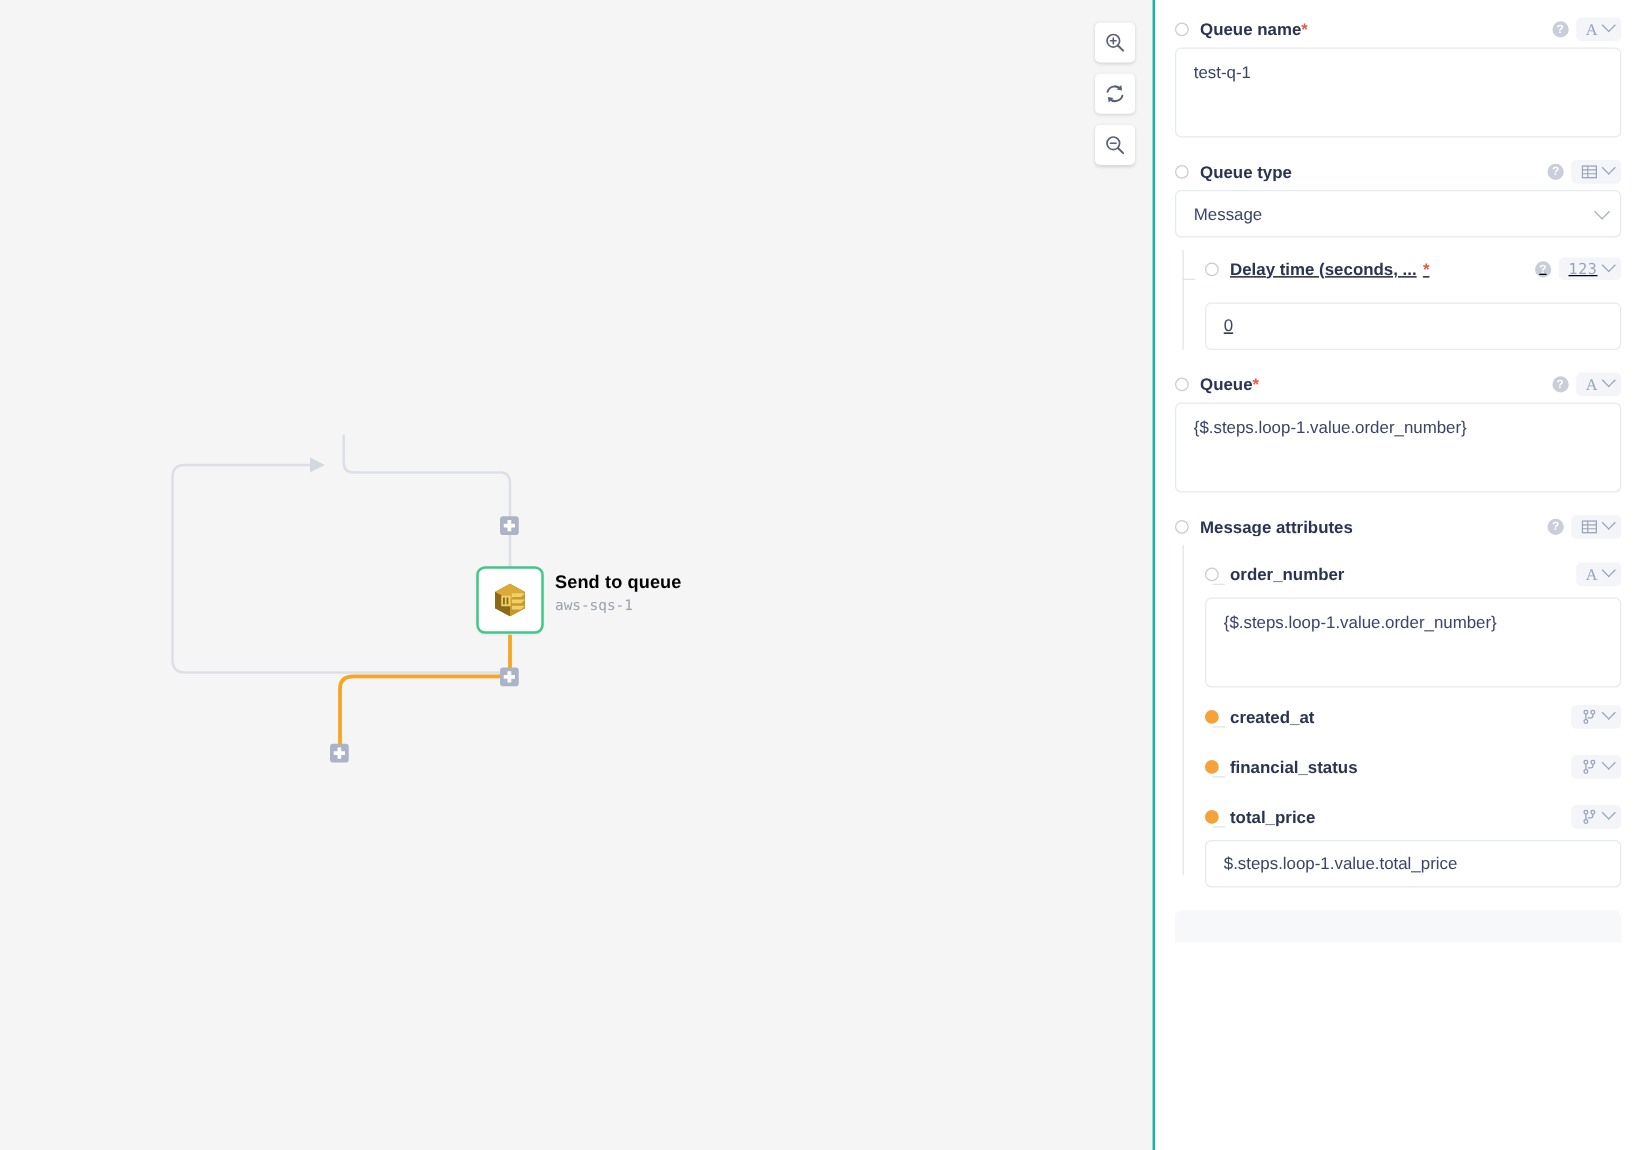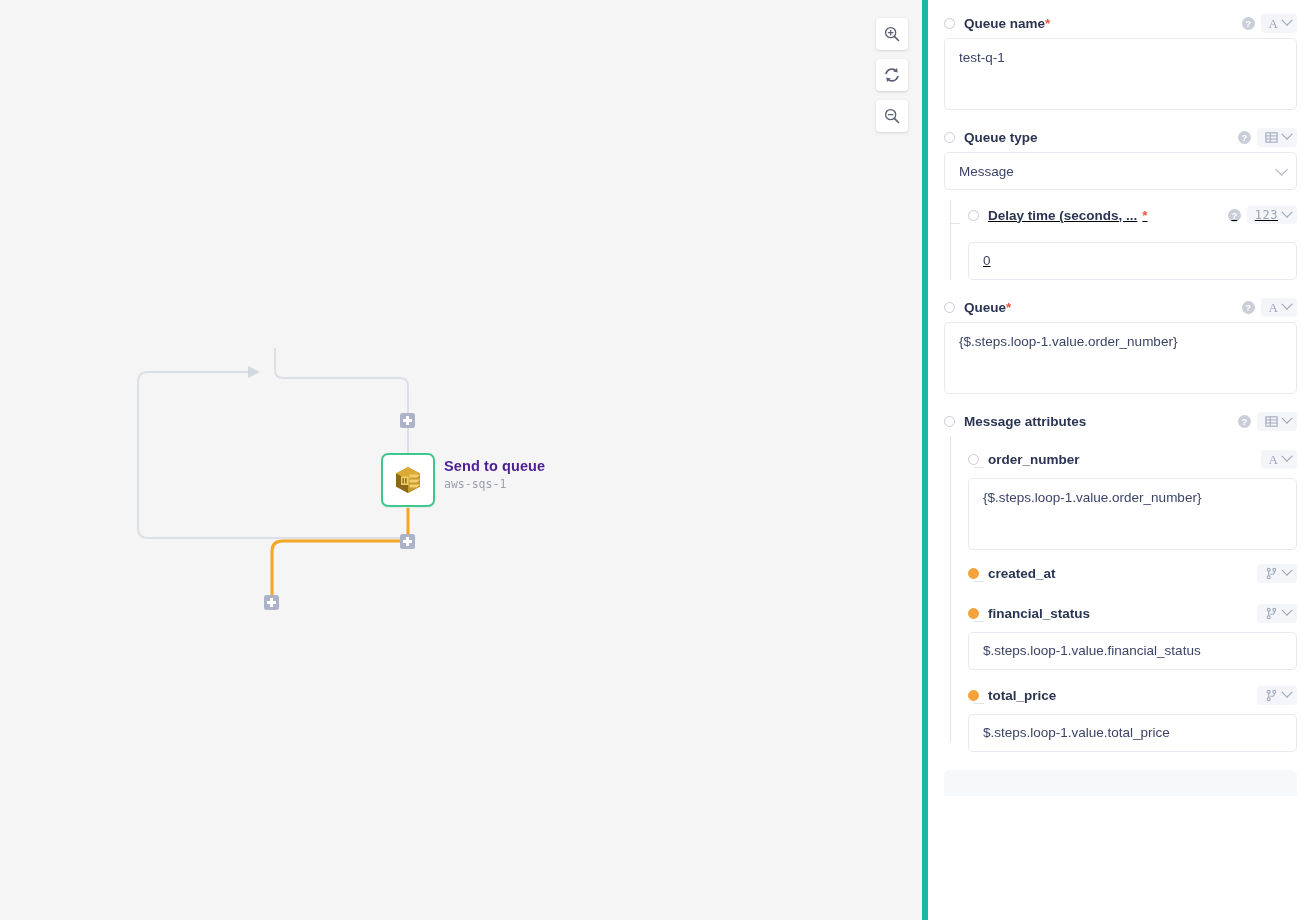--- a/index.html
+++ b/index.html
@@ -32,21 +32,21 @@
     box-shadow: 0 1px 2px rgba(0,0,0,.05);
     cursor: pointer;
   }
   .node-label-wrap {
     position: absolute;
     left: 444px; top: 458px;
     line-height: 1.2;
     pointer-events: none;
   }
   .node-title {
-    font-size: 14.5px; font-weight: bold; color: #4c1d95;
+    font-size: 14.5px; font-weight: bold; color: #000000;
     letter-spacing: .1px; white-space: nowrap;
   }
   .node-sub {
     font-size: 11.5px; color: #9aa0ad; margin-top: 3px;
     font-family: "DejaVu Sans Mono", monospace;
     white-space: nowrap;
   }
 
   .plus-btn {
     position: absolute;
@@ -76,21 +76,21 @@
     display: flex; align-items: center; justify-content: center;
     cursor: pointer;
   }
   .ztool svg { display: block; }
 
   
   #panel {
     position: relative;
     width: 391px; height: 920px;
     background: #ffffff;
-    border-left: 6px solid #14b8a6;
+    border-left: 2px solid #14b8a6;
     flex: 0 0 391px;
     overflow: hidden;
   }
   #panel-scroll { position: absolute; inset: 0; padding: 0 16px; }
 
   .field { position: relative; }
 
   .field-head {
     display: flex; align-items: center;
     height: 30px;
@@ -390,21 +390,20 @@
                   <circle cx="4" cy="3" r="1.6" fill="none" stroke="#9aa3b8" stroke-width="1.1"></circle>
                   <circle cx="10" cy="3" r="1.6" fill="none" stroke="#9aa3b8" stroke-width="1.1"></circle>
                   <circle cx="4" cy="11" r="1.6" fill="none" stroke="#9aa3b8" stroke-width="1.1"></circle>
                   <path d="M4 4.6 v4.8" stroke="#9aa3b8" stroke-width="1.1" fill="none"></path>
                   <path d="M10 4.6 v1.6 q0 1.6 -1.8 1.6 H5.6" stroke="#9aa3b8" stroke-width="1.1" fill="none"></path>
                 </svg>
                 <span class="chev"></span>
               </span>
             </span>
           </div>
-          <div class="input-box short" style="margin-top:4px;">$.steps.loop-1.value.financial_status</div>
         </div>
 
         <div class="tick" style="position:relative; margin-top:10px;">
           <div class="field-head">
             <span class="radio filled"></span>
             <span class="field-label">total_price</span>
             <span class="head-right">
               <span class="type-badge">
                 <svg width="13" height="13" viewBox="0 0 14 14">
                   <circle cx="4" cy="3" r="1.6" fill="none" stroke="#9aa3b8" stroke-width="1.1"></circle>

